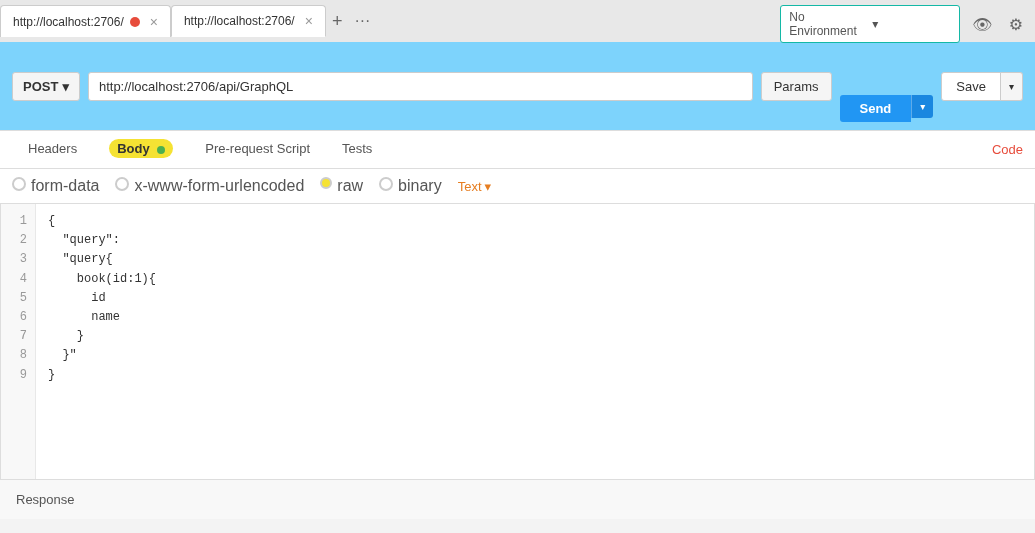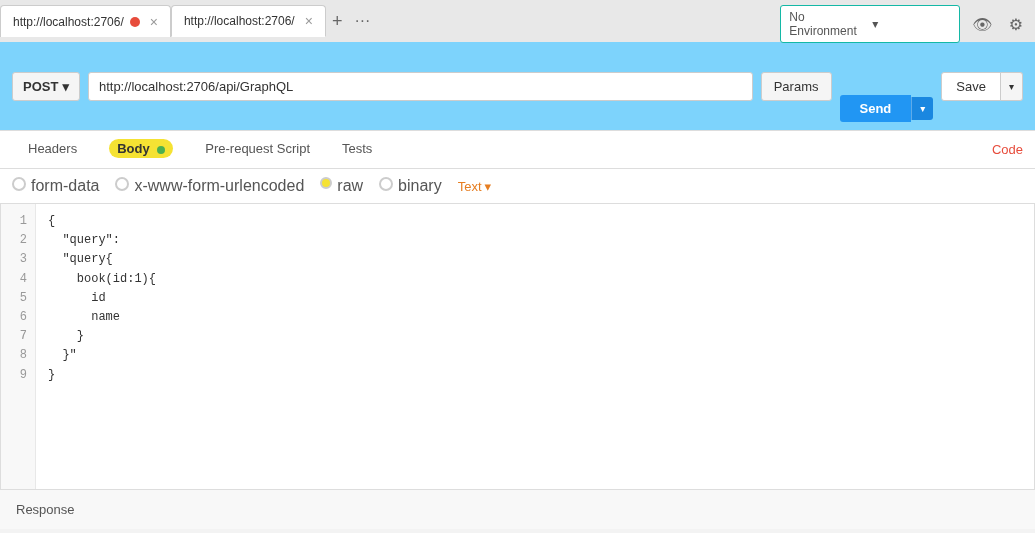--- a/index.html
+++ b/index.html
@@ -91,21 +91,21 @@
       border: 1px solid #ccc;
       background: #f5f5f5;
       border-radius: 3px;
       padding: 6px 12px;
       cursor: pointer;
       font-size: 13px;
       color: #333;
     }
     .send-btn-group {
       display: flex;
-      align-items: center;
+      align-items: flex-start;
       margin-top: 45px;
     }
     .send-btn {
       background: #2196F3;
       color: #fff;
       border: none;
       border-radius: 3px 0 0 3px;
       padding: 6px 20px;
       font-size: 13px;
       font-weight: 600;
@@ -254,21 +254,21 @@
       font-size: 12px;
       line-height: 1.6;
       color: #333;
       white-space: pre;
       overflow: auto;
     }
 
     
     .response-bar {
       position: absolute;
-      bottom: 4px;
+      bottom: 14px;
       left: 0;
       right: 0;
       height: 40px;
       background: #f8f8f8;
       border-top: 1px solid #ddd;
       display: flex;
       align-items: center;
       padding: 0 16px;
       font-size: 13px;
       color: #555;

